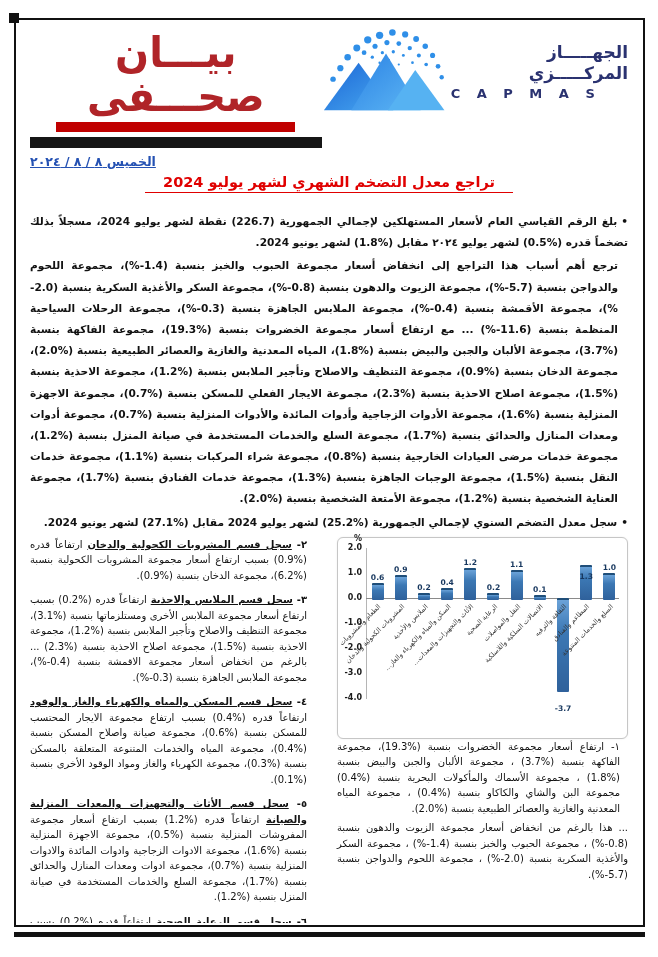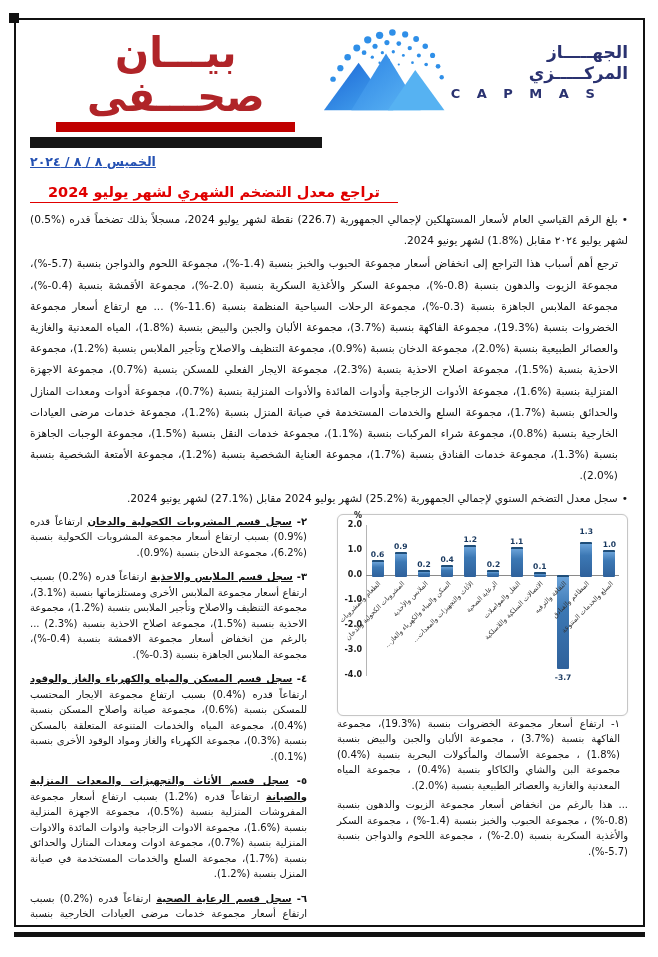--- a/index.html
+++ b/index.html
@@ -18,25 +18,25 @@
   .logo-t2{font-size:14.5px;font-weight:bold;}
   .logo-t3{font-size:13px;font-weight:bold;letter-spacing:6px;font-family:"DejaVu Sans",sans-serif;direction:ltr;text-align:left;margin-top:2px;}
   .press{width:300px;padding-top:4px;}
   .press-title{color:#b02428;font-size:40px;font-weight:bold;text-align:center;line-height:1.05;transform:scaleY(1.05);}
   .bar-red{height:10px;background:#c00000;width:82%;margin:6px auto 0 auto;}
   .bar-black{height:11px;background:#161616;width:100%;margin-top:5px;}
 
   .date-line{margin-top:3px;text-align:left;}
   .date-txt{color:#2451b3;font-weight:bold;font-size:12.5px;text-decoration:underline;}
 
-  .main-title{text-align:left;margin-top:12px;}
+  .main-title{text-align:center;margin-top:2px;}
   .main-title span{color:#e00000;font-weight:bold;font-size:14.5px;border-bottom:1.5px solid #e00000;padding:0 18px 2px 18px;}
 
   
-  .intro{margin-top:8px;font-size:10.6px;font-weight:normal;line-height:2.0;text-align:justify;color:#111;}
+  .intro{margin-top:20px;font-size:10.6px;font-weight:bold;line-height:2.0;text-align:justify;color:#111;}
   .intro p{margin:0 0 2px 0;}
   .blt{margin-left:4px;}
   .p2{padding-right:10px;}
 
   
   .cols{display:flex;flex-direction:row;gap:16px;margin-top:4px;align-items:flex-start;}
   .col{width:50%;font-size:10px;line-height:1.55;text-align:justify;color:#111;}
 
   .sec-head{margin-bottom:2px;}
   .sec-head span{background:#ffff00;color:#e00000;font-weight:bold;font-size:9.6px;text-decoration:underline;}
@@ -200,26 +200,26 @@
                   <div class="val" style="top: 11.5px;">1.1</div>
                   <div class="cat" style="top: 54px;">النقل والمواصلات</div>
                 </div>
                 <div class="slot" style="left: 63.6364%; width: 9.09091%;">
                   <div class="bar" style="top: 47.5px; height: 2.5px;"></div>
                   <div class="val" style="top: 36.5px;">0.1</div>
                   <div class="cat" style="top: 54px;">الاتصالات السلكية واللاسلكية</div>
                 </div>
                 <div class="slot" style="left: 72.7273%; width: 9.09091%;">
                   <div class="bar" style="top: 50px; height: 92.5px;"></div>
-                  <div class="val" style="top: 147px;">-3.7</div>
+                  <div class="val" style="top: 155px;">-3.7</div>
                   <div class="cat" style="top: 54px;">الثقافة والترفيه</div>
                 </div>
                 <div class="slot" style="left: 81.8182%; width: 9.09091%;">
                   <div class="bar" style="top: 17.5px; height: 32.5px;"></div>
-                  <div class="val" style="top: 1px;">1.3</div>
+                  <div class="val" style="top: 23px;">1.3</div>
                   <div class="cat" style="top: 54px;">المطاعم والفنادق</div>
                 </div>
                 <div class="slot" style="left: 90.9091%; width: 9.09091%;">
                   <div class="bar" style="top: 25px; height: 25px;"></div>
                   <div class="val" style="top: 14px;">1.0</div>
                   <div class="cat" style="top: 54px;">السلع والخدمات المتنوعة</div>
                 </div>
               </div>
           </div>
         </div>

